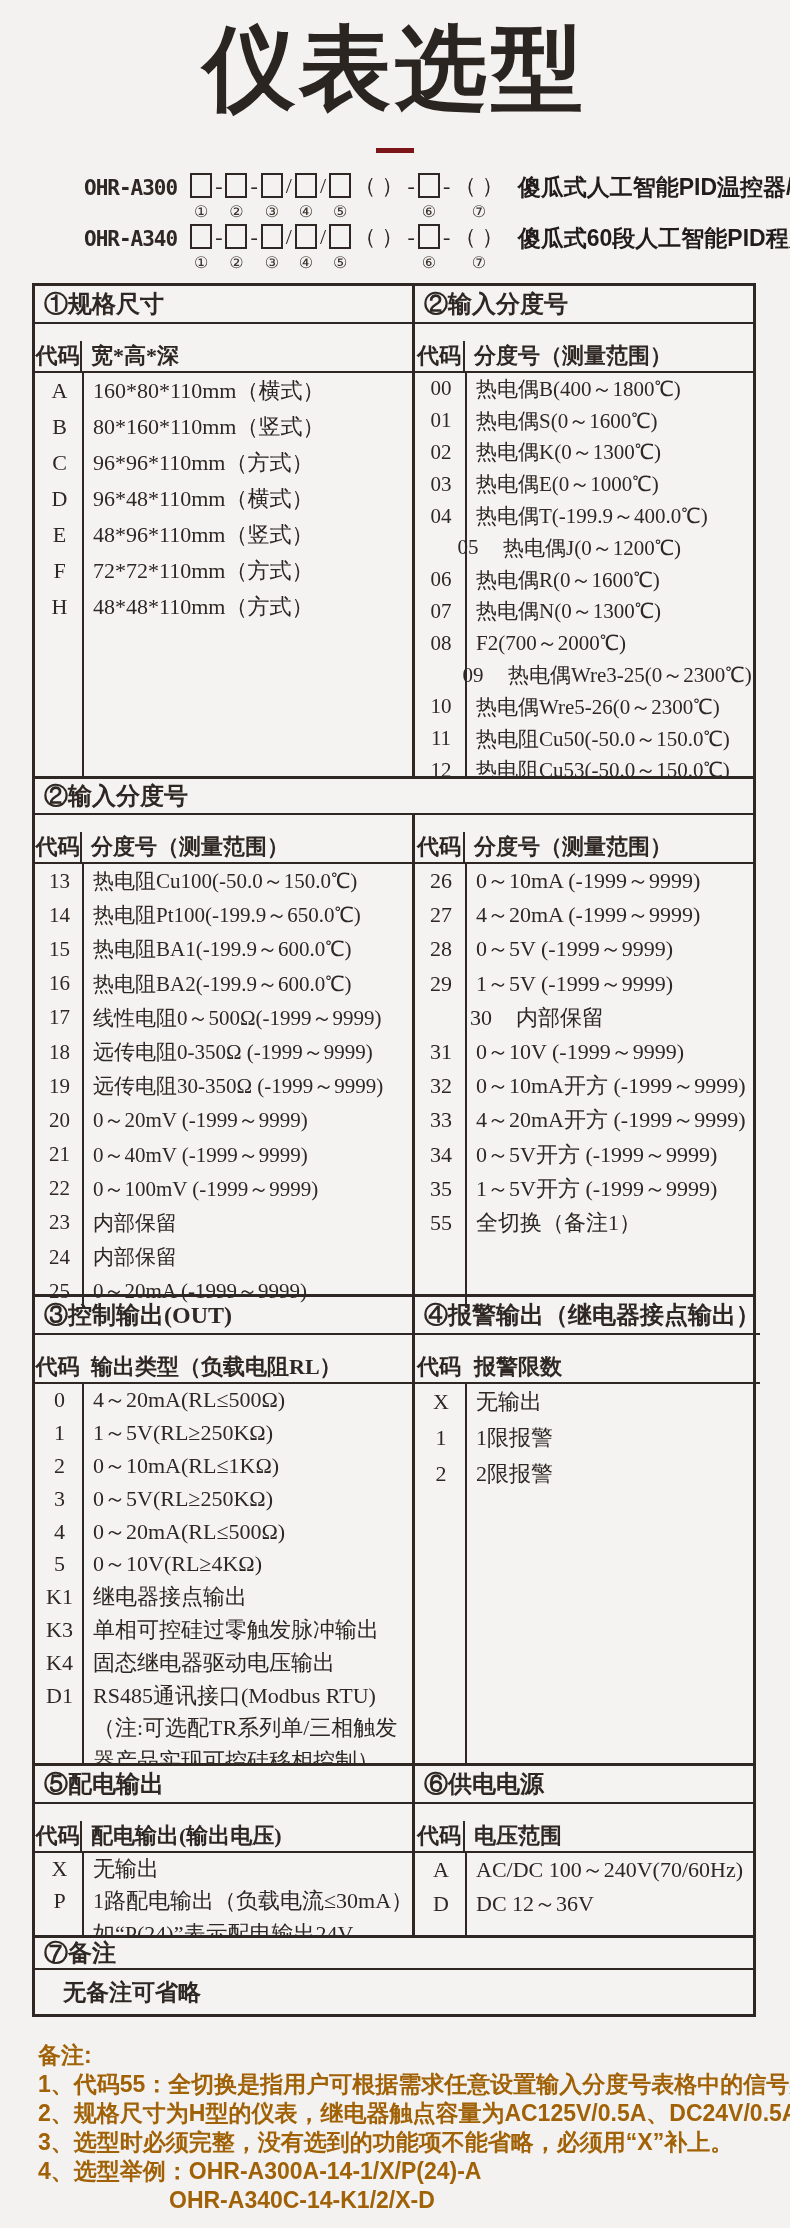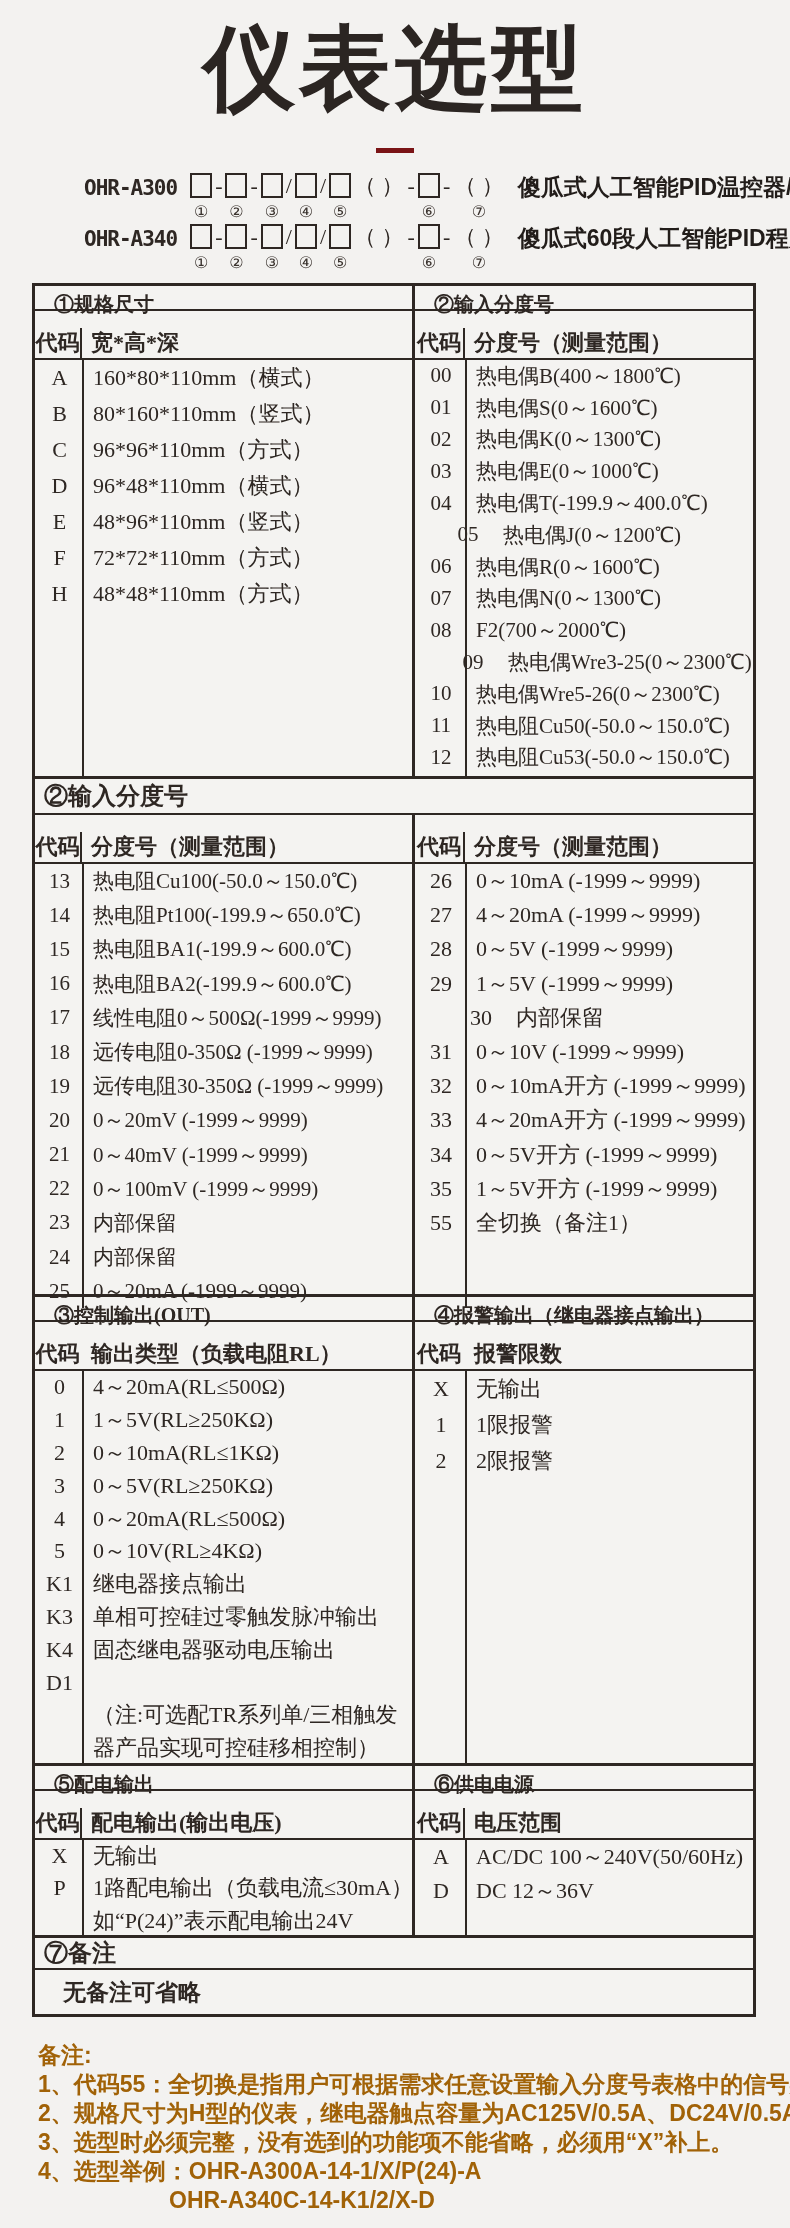--- a/index.html
+++ b/index.html
@@ -82,24 +82,24 @@
   }
   .sec{display:flex;}
   .sec + .sec, .secwrap + .sec, .sec + .secwrap, .secwrap + .secwrap{border-top:3px solid var(--ink);}
   .sec1{height:490px;}
   .sec3{height:469px;}
   .sec4{height:172px;}
   .half{display:flex;flex-direction:column;--cw:47px;}
   .half.left{width:377px;flex:none;}
   .half.right{flex:1;border-left:3px solid var(--ink);--cw:50px;}
   .band{
-    height:25px;flex:none;
+    height:38px;flex:none;
     border-bottom:2px solid var(--ink);
-    font-weight:700;font-size:20px;line-height:36px;
-    padding-left:19px;
+    font-weight:700;font-size:24px;line-height:36px;
+    padding-left:9px;
     white-space:nowrap;
   }
   .hdr{
     height:37px;flex:none;
     display:flex;align-items:flex-end;
     border-bottom:2px solid var(--ink);
     font-weight:700;font-size:22px;
     white-space:nowrap;
     margin-top:12px;
   }
@@ -549,20 +549,21 @@
             <div class="row" style="height: 32.8px;">
               <div class="c-code">K3</div>
               <div class="c-desc">单相可控硅过零触发脉冲输出</div>
             </div>
             <div class="row" style="height: 32.8px;">
               <div class="c-code">K4</div>
               <div class="c-desc">固态继电器驱动电压输出</div>
             </div>
             <div class="row" style="height: 32.8px;">
               <div class="c-code">D1</div>
+              <div class="c-desc">RS485通讯接口(Modbus RTU)</div>
             </div>
             <div class="row" style="height: 32.8px;">
               <div class="c-code"></div>
               <div class="c-desc">（注:可选配TR系列单/三相触发</div>
             </div>
             <div class="row" style="height: 32.8px;">
               <div class="c-code"></div>
               <div class="c-desc">器产品实现可控硅移相控制）</div>
             </div>
           </div>
@@ -614,21 +615,21 @@
       </div>
       <div class="half right">
         <div class="band">⑥供电电源</div>
         <div class="hdr">
           <span class="h-code">代码</span>
           <span class="h-desc">电压范围</span>
         </div>
         <div class="rows">
             <div class="row" style="height: 34px;">
               <div class="c-code">A</div>
-              <div class="c-desc">AC/DC 100～240V(50/60Hz)</div>
+              <div class="c-desc">AC/DC 100～240V(70/60Hz)</div>
             </div>
             <div class="row" style="height: 34px;">
               <div class="c-code">D</div>
               <div class="c-desc">DC 12～36V</div>
             </div>
           </div>
       </div>
     </div>
 
     <div class="secwrap sec5">

